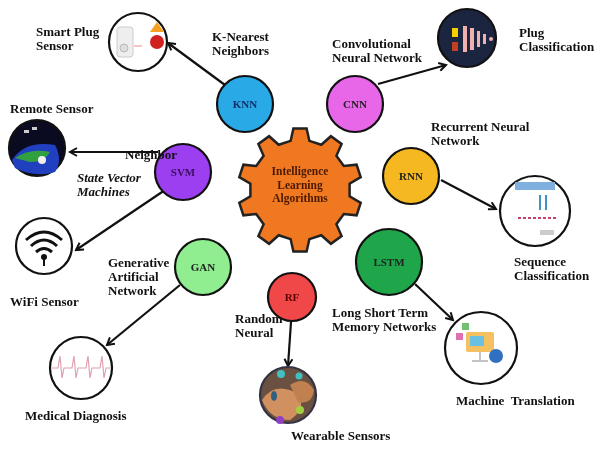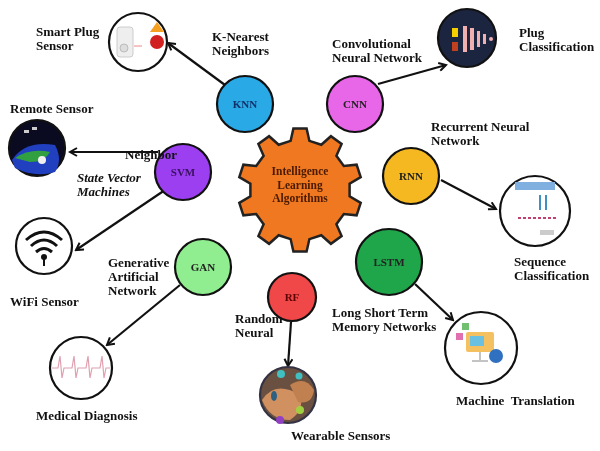--- a/index.html
+++ b/index.html
@@ -176,15 +176,15 @@
 </div>
 
 <div class="lbl" style="left:223px; top:312px;margin-left:12px;">
   <div>Random</div>
     <div>Neural</div>
 </div>
 <div class="lbl" style="left:332px; top:306px;">
   <div>Long Short Term</div>
     <div>Memory Networks</div>
 </div>
-<div class="lbl" style="left:25px; top:409px;margin-left:11px;">Medical Diagnosis</div>
+<div class="lbl" style="left:25px; top:409px;">Medical Diagnosis</div>
 <div class="lbl" style="left:456px; top:394px; white-space:pre;">Machine  Translation</div>
 <div class="lbl" style="left:291px; top:429px;text-align:right;">Wearable Sensors</div>
 
 </body></html>

